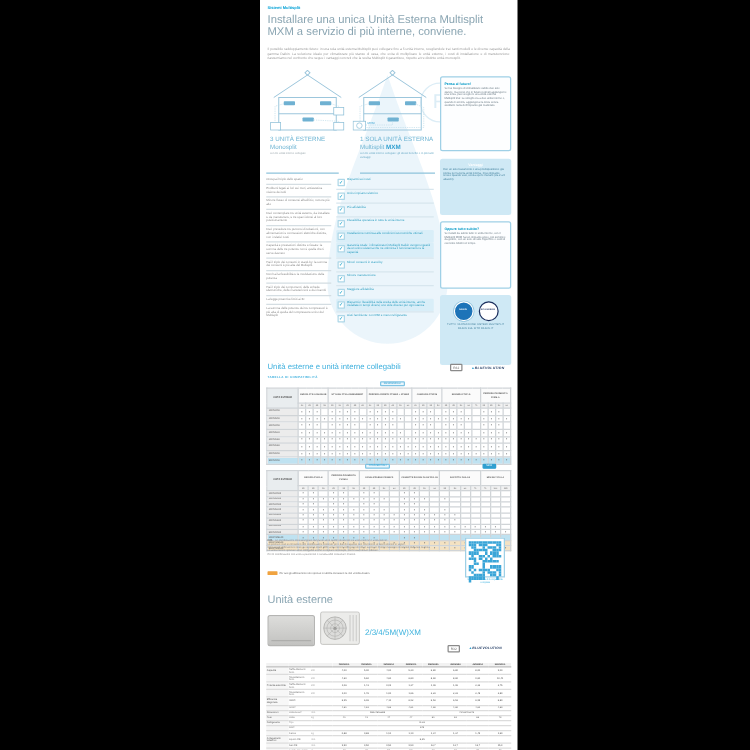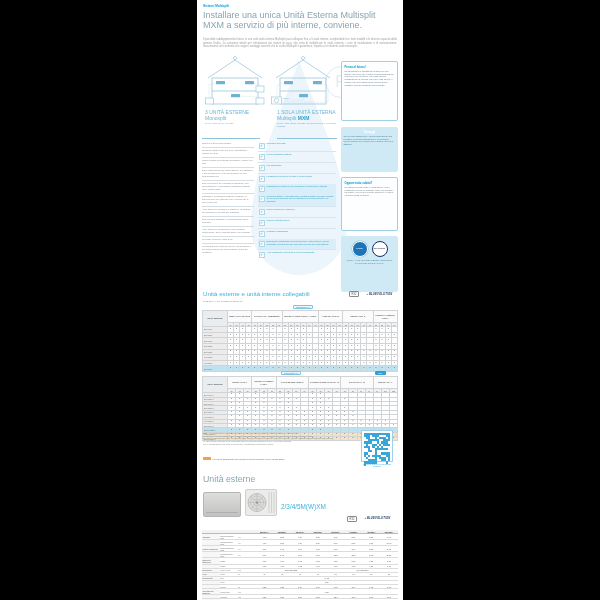--- a/index.html
+++ b/index.html
@@ -1,18 +1,18 @@
 <!DOCTYPE html>
 <html><head>
 <meta charset="utf-8">
 <style>
   html,body{margin:0;padding:0;background:#000;}
   .stage{position:relative;width:600px;height:600px;background:#000;overflow:hidden;
          font-family:"Liberation Sans",sans-serif;}
-  .page{position:absolute;left:197px;top:0;width:206px;height:600px;background:#ffffff;overflow:hidden;}
+  .page{position:absolute;left:208px;top:0;width:206px;height:600px;background:#ffffff;overflow:hidden;}
 
   
   .drop-svg{position:absolute;left:40px;top:50px;width:130px;height:240px;z-index:0;}
   .r-circle{position:absolute;left:128px;top:66px;width:30px;height:30px;border:1px solid #dcedf6;
             border-radius:50%;color:#dcedf6;font-size:16px;text-align:center;line-height:30px;z-index:0;}
 
   .topbar{position:absolute;left:6px;top:4px;font-size:3.2px;font-weight:bold;color:#00a0d6;z-index:2;}
   .title{position:absolute;left:6px;top:10px;width:196px;margin:0;font-size:9px;line-height:1.16;
          font-weight:400;color:#8aa5b2;z-index:2;}
   .intro{position:absolute;left:6px;top:38px;width:194px;margin:0;font-size:2.7px;line-height:1.32;

